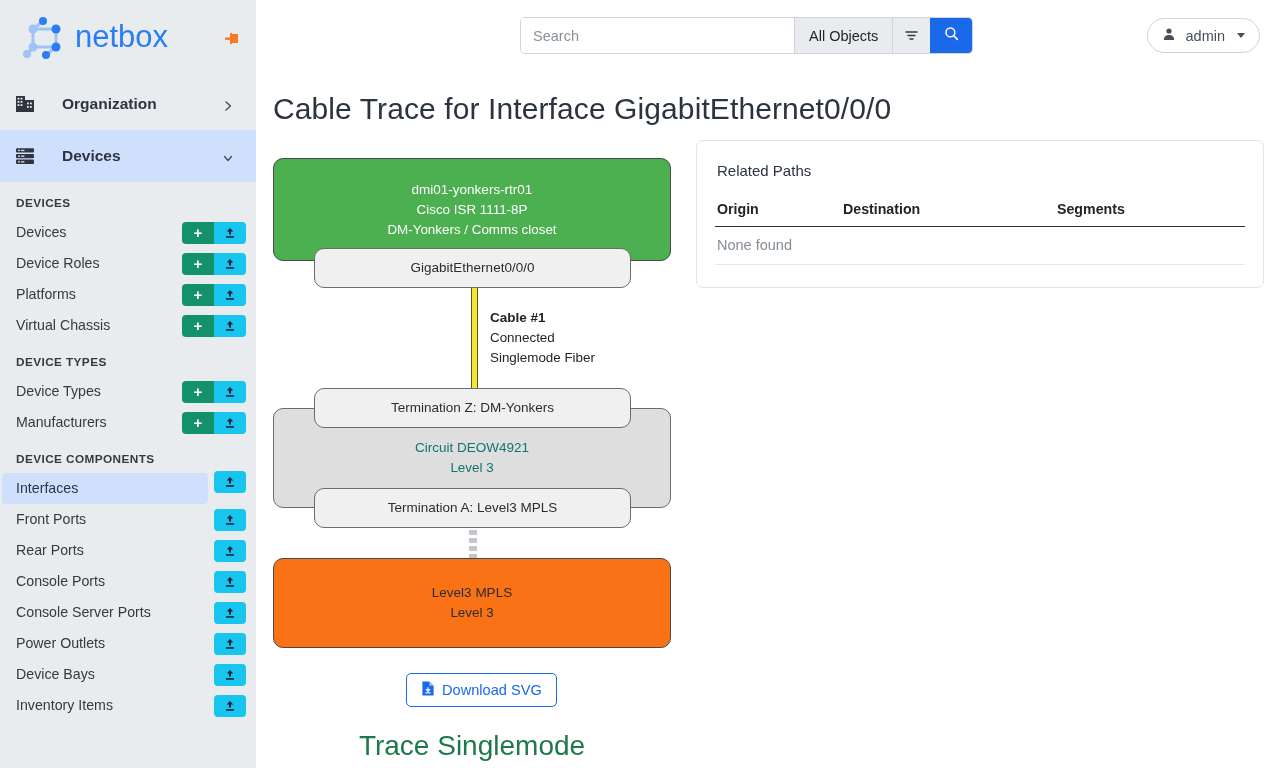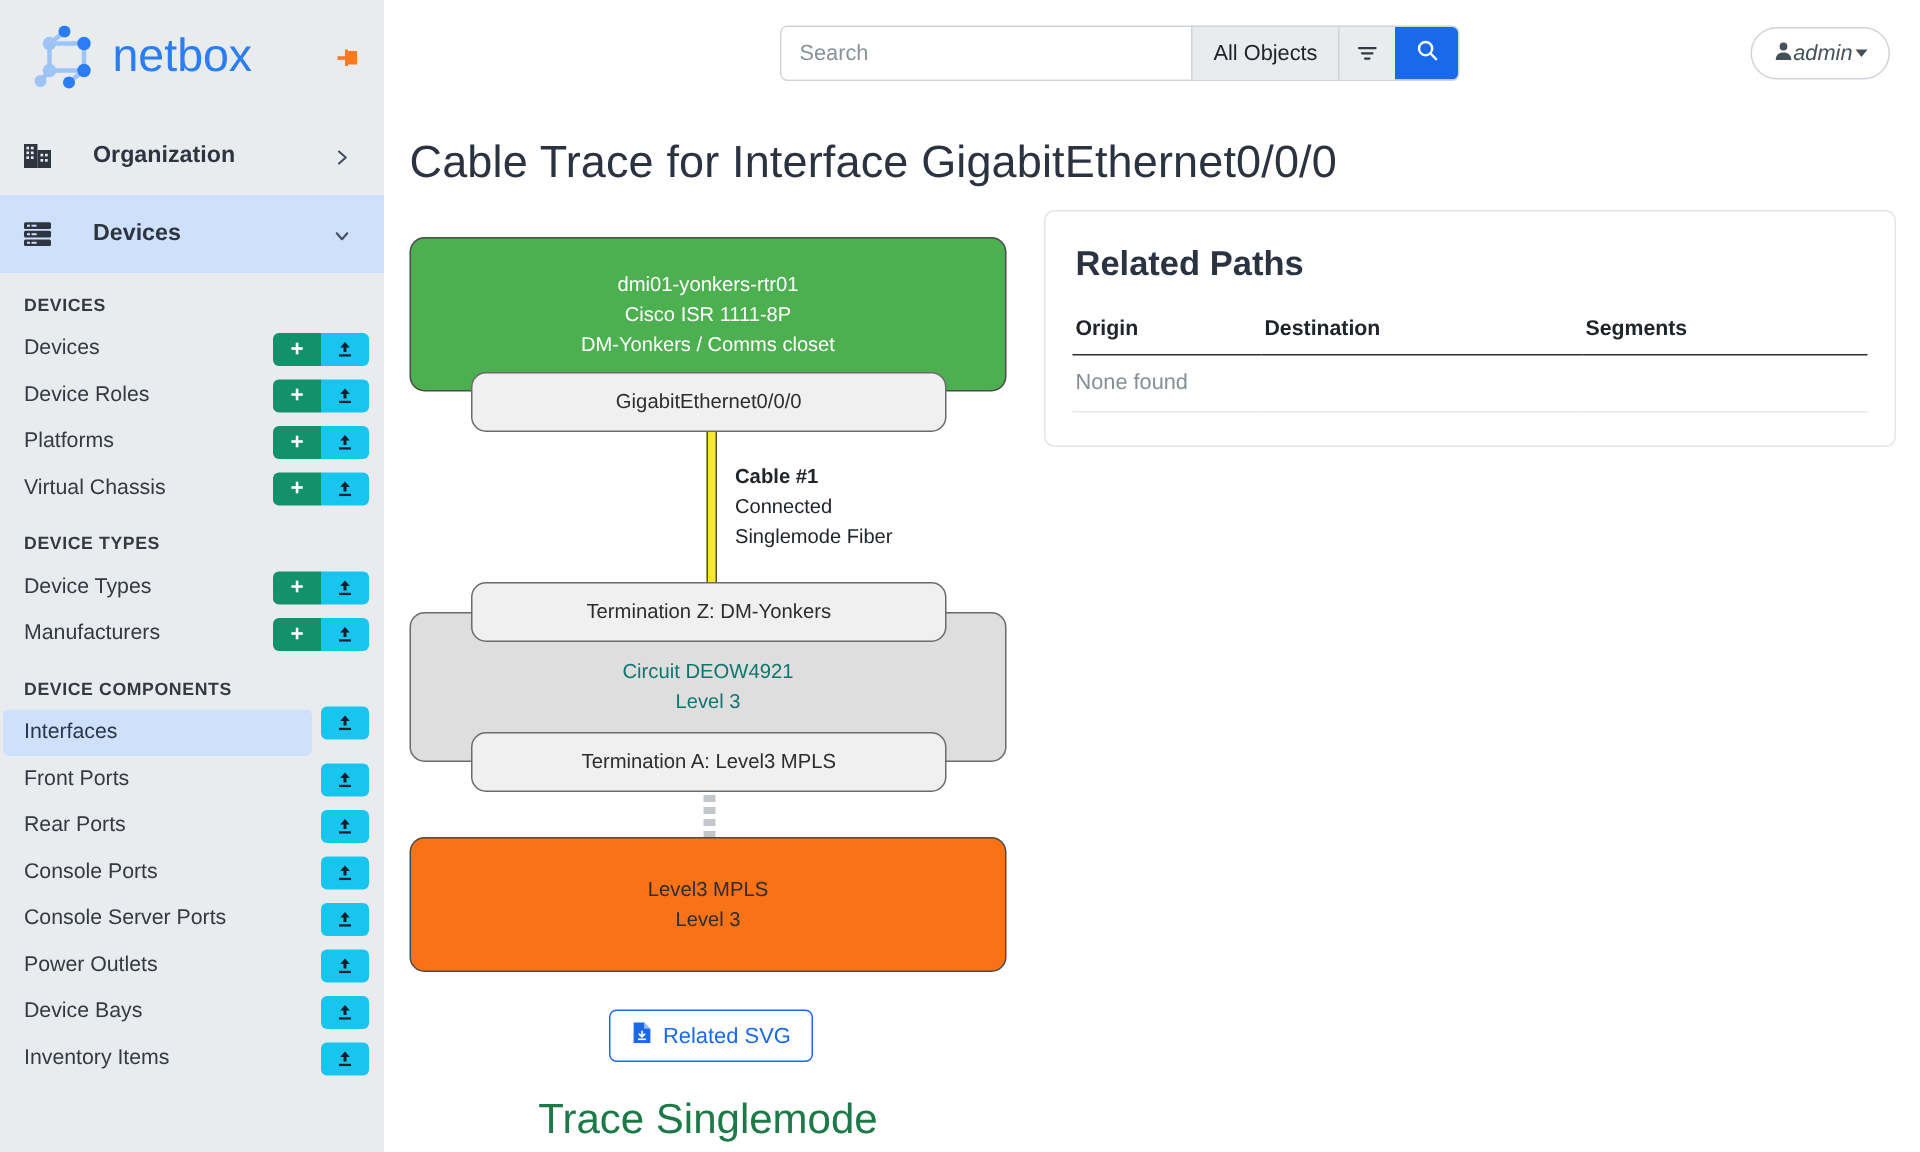--- a/index.html
+++ b/index.html
@@ -140,29 +140,28 @@
     display: flex; align-items: center; justify-content: center;
     width: 42px;
     background: #1a69eb;
     cursor: pointer;
   }
   .search-go svg { width: 15px; height: 15px; color: #fff; }
 
   .user-menu {
     position: absolute; right: 20px; top: 18px;
     height: 35px;
-    display: flex; align-items: center; gap: 0;
+    display: flex; align-items: center; gap: 10px;
     padding: 0 14px;
     border: 1px solid #ced4da;
     border-radius: 18px;
     background: #fff;
     cursor: pointer;
     font-size: 14.5px;
     color: #46505b;
-    font-style: italic;
   }
   .user-menu svg.person { width: 14px; height: 14px; }
   .user-menu .caret-dn {
     width: 0; height: 0;
     border-left: 4.5px solid transparent;
     border-right: 4.5px solid transparent;
     border-top: 5px solid #46505b;
     margin-left: 2px;
   }
 
@@ -284,21 +283,21 @@
   
   .rp-card {
     position: absolute;
     left: 440px; top: 140px;
     width: 568px;
     border: 1px solid #e2e5e9;
     border-radius: 7px;
     background: #fff;
     padding: 18px 18px 22px 18px;
   }
-  .rp-title { font-size: 23px; color: #2c3340; margin: 3px 0 22px 2px; font-weight: 700; }
+  .rp-title { font-size: 15px; color: #2c3340; margin: 3px 0 22px 2px; font-weight: 400; }
   .rp-table { width: 100%; border-collapse: collapse; }
   .rp-table th {
     text-align: left;
     font-size: 14.2px;
     font-weight: 700;
     color: #212529;
     padding: 0 0 9px 2px;
     border-bottom: 1.6px solid #2a2f35;
   }
   .rp-table td {
@@ -645,21 +644,21 @@
 
         <button class="dl-btn">
           <span>
             <svg viewBox="0 0 14 15" xmlns="http://www.w3.org/2000/svg" fill="#1a69eb">
               <path d="M1.4 0.6 H8.4 L12.6 4.8 V14.4 H1.4 Z"></path>
               <path d="M8.4 0.6 L12.6 4.8 H8.4 Z" fill="#ffffff" opacity="0.55"></path>
               <path d="M7 6.6 V9.6 M5.2 8.4 L7 10.3 L8.8 8.4" stroke="#ffffff" stroke-width="1.1" fill="none" stroke-linecap="round" stroke-linejoin="round"></path>
               <rect x="4.3" y="11.3" width="5.4" height="1.1" fill="#ffffff"></rect>
             </svg>
           </span>
-          <span>Related SVG</span>
+          <span>Download SVG</span>
         </button>
 
         <div class="trace-status">Trace Singlemode</div>
       </div>
     </div>
 
     <section class="rp-card">
       <div class="rp-title">Related Paths</div>
       <table class="rp-table">
         <thead>

